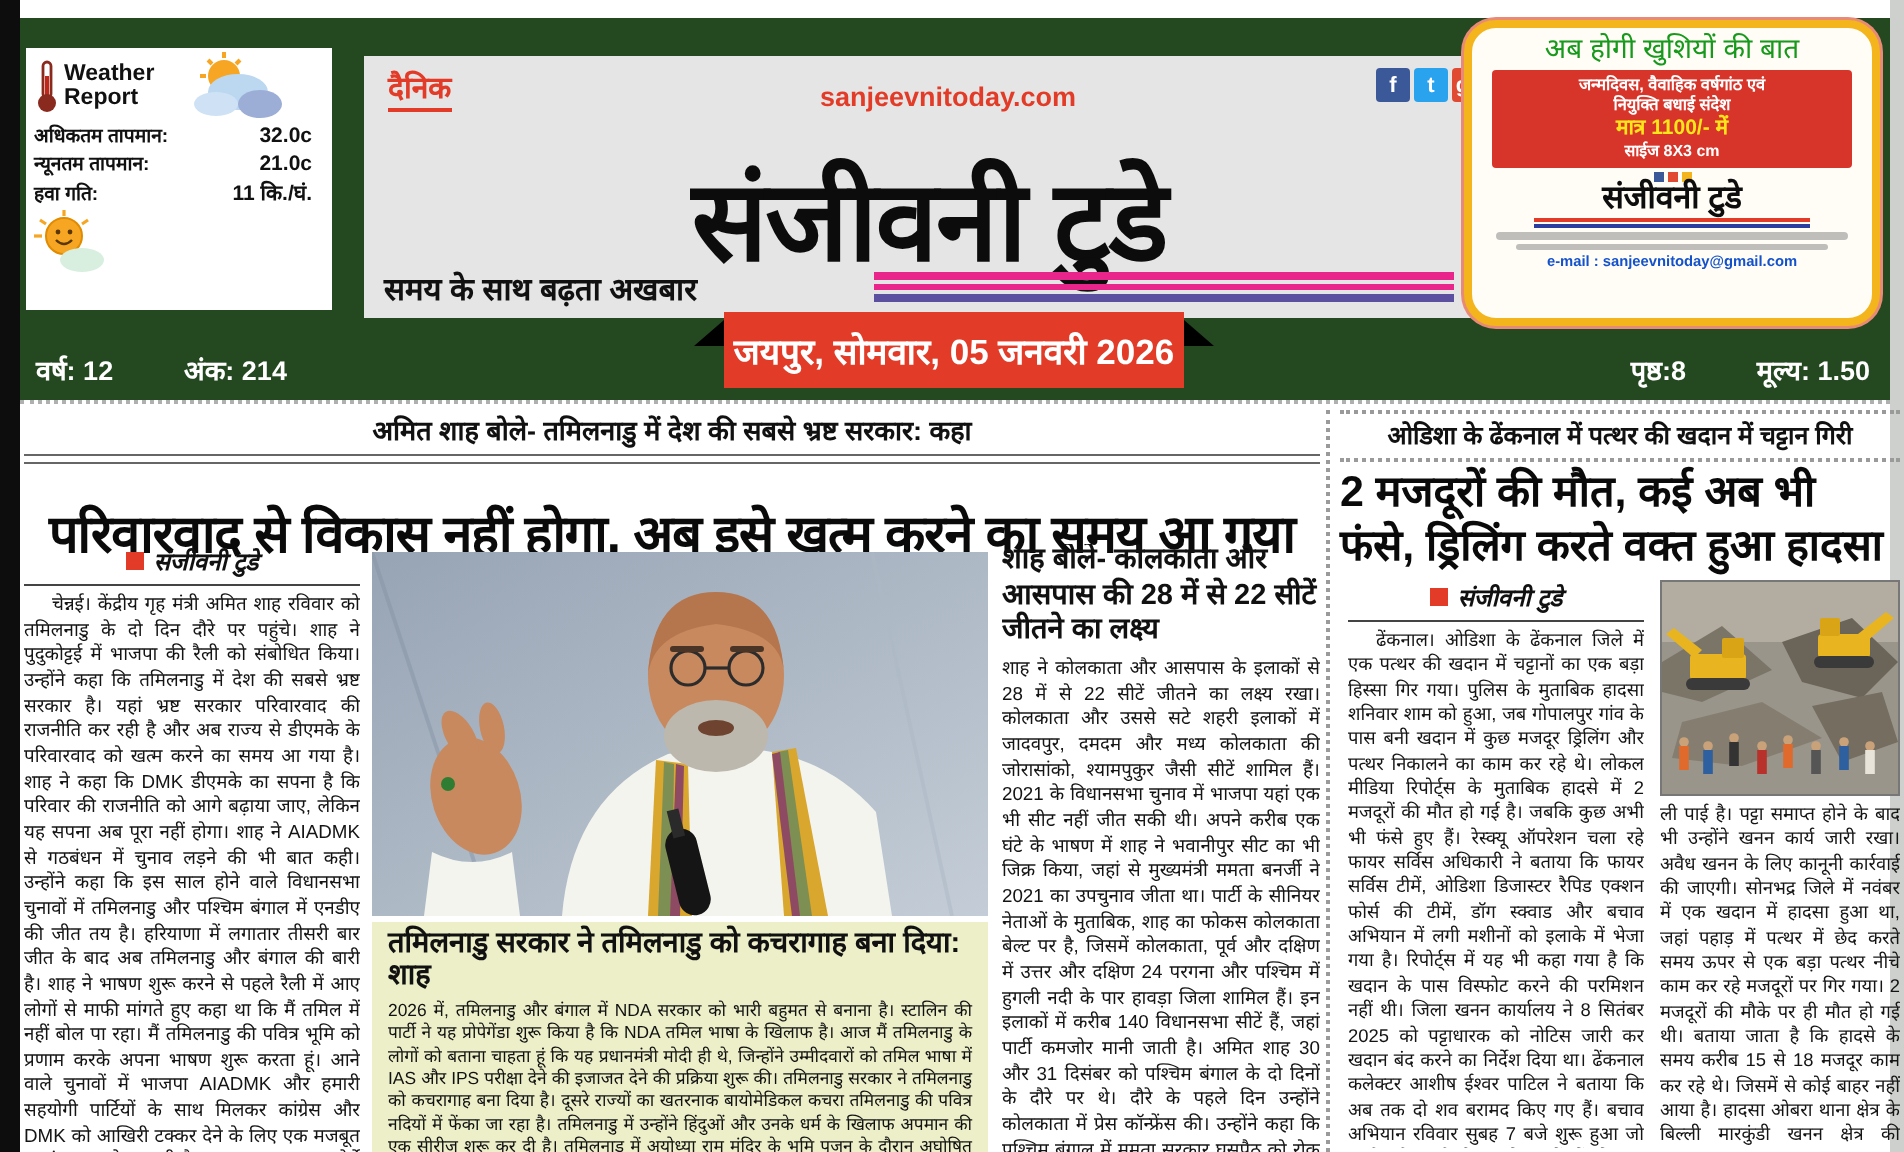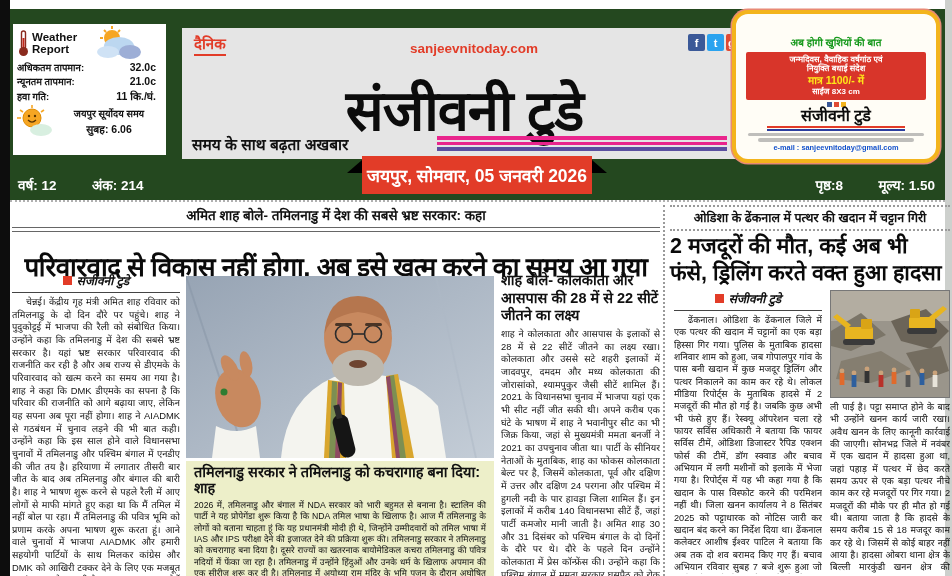--- a/index.html
+++ b/index.html
@@ -29,21 +29,21 @@
   .soc-f{background:#3b5998;} .soc-t{background:#2aa3ef;} .soc-g{background:#e04a33;}
   .np-title{position:absolute;left:0;right:0;top:16px;font-size:56px;font-weight:900;letter-spacing:-1px;
             text-align:center;white-space:nowrap;line-height:1.05;color:#0c0c0c;}
   .tagline{position:absolute;left:10px;bottom:4px;font-size:15.5px;font-weight:800;white-space:nowrap;}
   .tag-lines{position:absolute;left:255px;right:20px;bottom:8px;}
   .tag-lines i{display:block;margin-top:2px;}
   .tl-1{height:4px;background:#e9258c;} .tl-2{height:3px;background:#e9258c;} .tl-3{height:4px;background:#5b4fa0;}
 
   .adbox{position:absolute;right:5px;top:1px;width:208px;height:153px;background:#fffdf6;border:4px solid #f3b41c;
          border-radius:16px;box-sizing:border-box;box-shadow:0 0 0 1.5px #e88a76;text-align:center;padding:2px 2px;overflow:hidden;}
-  .ad-green{font-size:10px;font-weight:700;color:#17991c;line-height:1.15;margin-top:21px;}
+  .ad-green{font-size:14px;font-weight:400;color:#17991c;line-height:1.15;}
   .ad-red{margin:3px 8px 2px;background:#d8352a;border-radius:2px;padding:3px 2px;color:#fff;}
   .ad-red .l{font-size:8.2px;font-weight:800;line-height:1.2;}
   .ad-price{font-size:10.5px;font-weight:900;color:#ffe619;line-height:1.25;}
   .ad-size{font-size:8px;font-weight:800;line-height:1.2;}
   .ad-mini{display:flex;gap:2px;justify-content:center;margin-top:1px;}
   .ad-mini i{width:5px;height:5px;display:block;}
   .am-1{background:#3b5998;} .am-2{background:#e04a33;} .am-3{background:#f3b41c;}
   .ad-logo{font-size:16px;font-weight:900;color:#0d0d0d;line-height:1.1;}
   .ad-flag{width:70%;margin:1px auto 2px;}
   .ad-flag i{display:block;height:2px;}
@@ -144,24 +144,20 @@
             <circle cx="18" cy="11" r="1.2" fill="#5a3600"></circle>
           <path d="M11,15 Q15,19 19,15" stroke="#5a3600" stroke-width="1.2" fill="none"></path>
           <g stroke="#f6a623" stroke-width="1.6">
               <line x1="15" y1="0" x2="15" y2="3"></line>
               <line x1="3" y1="5" x2="6" y2="7"></line>
               <line x1="27" y1="5" x2="24" y2="7"></line>
               <line x1="0" y1="13" x2="4" y2="13"></line>
             </g>
           <ellipse cx="24" cy="25" rx="11" ry="6" fill="#d8efe0"></ellipse>
         </svg>
-        <div class="sunrise-text">
-          <div class="sunrise-label">जयपुर सूर्योदय समय</div>
-          <div class="sunrise-value">सुबह: 6.06</div>
-        </div>
       </div>
     </div>
 
     <div class="masthead">
       <span class="dainik">दैनिक</span>
       <span class="site">sanjeevnitoday.com</span>
       <div class="social">
         <span class="soc-f">f</span>
         <span class="soc-t">t</span>
         <span class="soc-g">g+</span>

